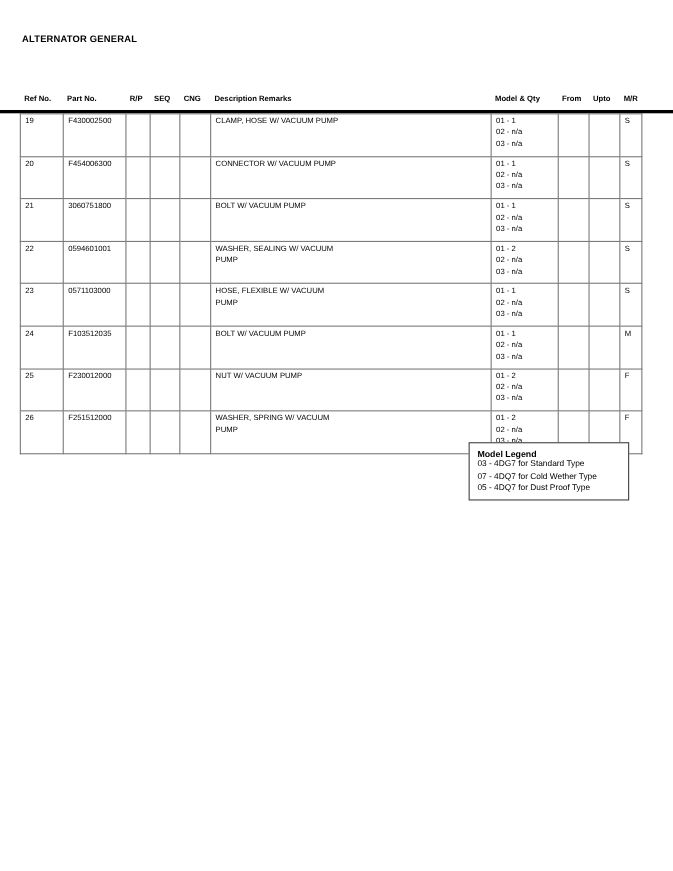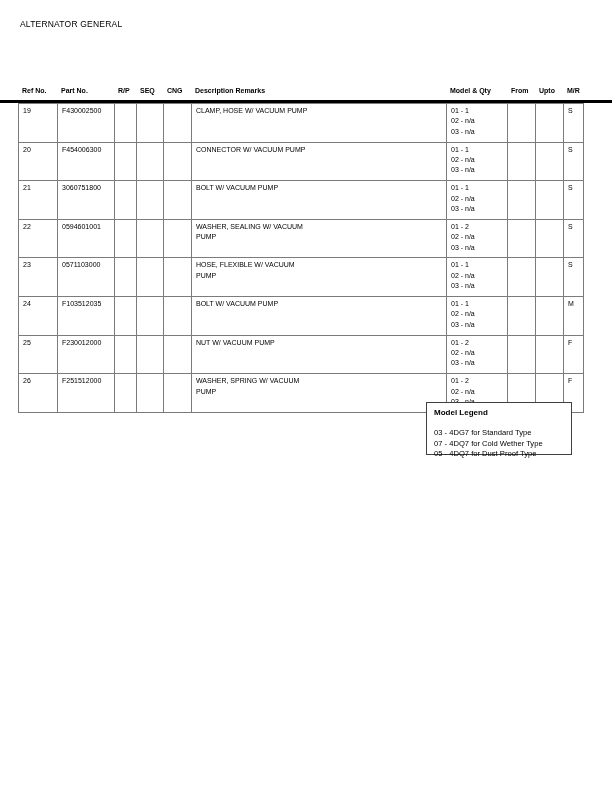--- a/index.html
+++ b/index.html
@@ -1,34 +1,34 @@
 <!DOCTYPE html>
 <html><head>
 <meta charset="utf-8">
 <style>
   html,body{margin:0;padding:0;background:#fff;}
   .page{position:relative;width:612px;height:792px;background:#ffffff;overflow:hidden;
         font-family:"Liberation Sans",sans-serif;color:#000;}
-  .title{position:absolute;left:20px;top:19px;font-size:8.5px;font-weight:normal;letter-spacing:.2px;white-space:nowrap;}
+  .title{position:absolute;left:20px;top:30px;font-size:8.5px;font-weight:bold;letter-spacing:.2px;white-space:nowrap;}
   .breadcrumb{position:absolute;left:20px;top:42px;font-size:8px;font-weight:bold;letter-spacing:.1px;white-space:nowrap;}
   .thead-row{position:absolute;left:18px;top:87px;display:flex;font-size:7px;font-weight:bold;}
   .thead-row .hc{box-sizing:border-box;padding-left:4px;white-space:nowrap;}
   .hc0{width:39px}.hc1{width:57px}.hc2{width:22px}.hc3{width:27px}.hc4{width:28px}
   .hc5{width:255px}.hc6{width:61px}.hc7{width:28px}.hc8{width:28px}.hc9{width:20px}
   .rule{position:absolute;left:0;top:100px;width:612px;height:3px;background:#000;}
   table.parts{position:absolute;left:18px;top:103px;border-collapse:collapse;table-layout:fixed;
               width:565px;font-size:7px;}
   table.parts td{border:1px solid #7b7b7b;vertical-align:top;padding:2px 2px 0 4px;
                  line-height:10.4px;height:35.6px;overflow:hidden;}
   td.c-ref{padding-left:5px;}
   td.c-desc,td.c-model{white-space:pre-line;}
   td.c-model,td.c-mr{padding-left:3px;}
   .legend{position:absolute;left:426px;top:402px;width:146px;height:53px;box-sizing:border-box;
           border:1.5px solid #404040;padding:5px 0 0 7px;background:#fff;}
-  .legend-title{font-size:8px;font-weight:bold;margin-bottom:11px;white-space:nowrap;}
+  .legend-title{font-size:8px;font-weight:bold;margin-bottom:0;white-space:nowrap;}
   .legend-item{font-size:7.6px;line-height:10.6px;white-space:nowrap;}
 </style>
 </head>
 <body>
 
 <div class="page">
 
   <div class="title">ALTERNATOR GENERAL</div>
 
   <div class="thead-row">

